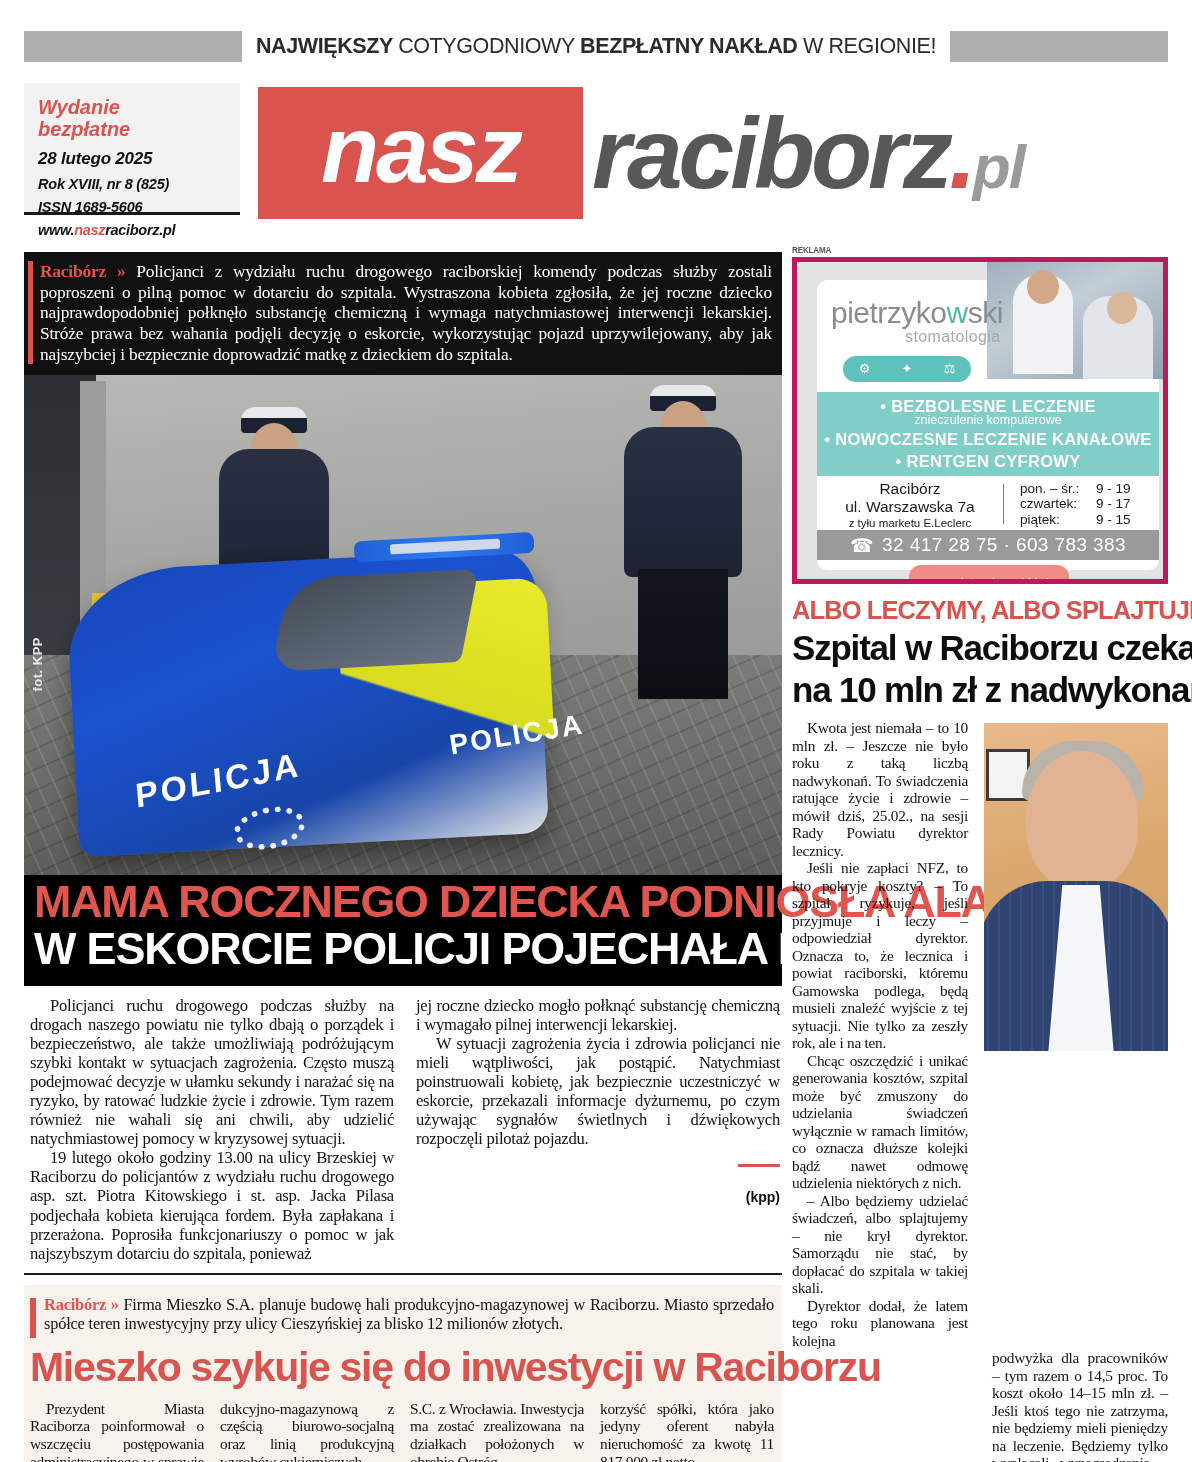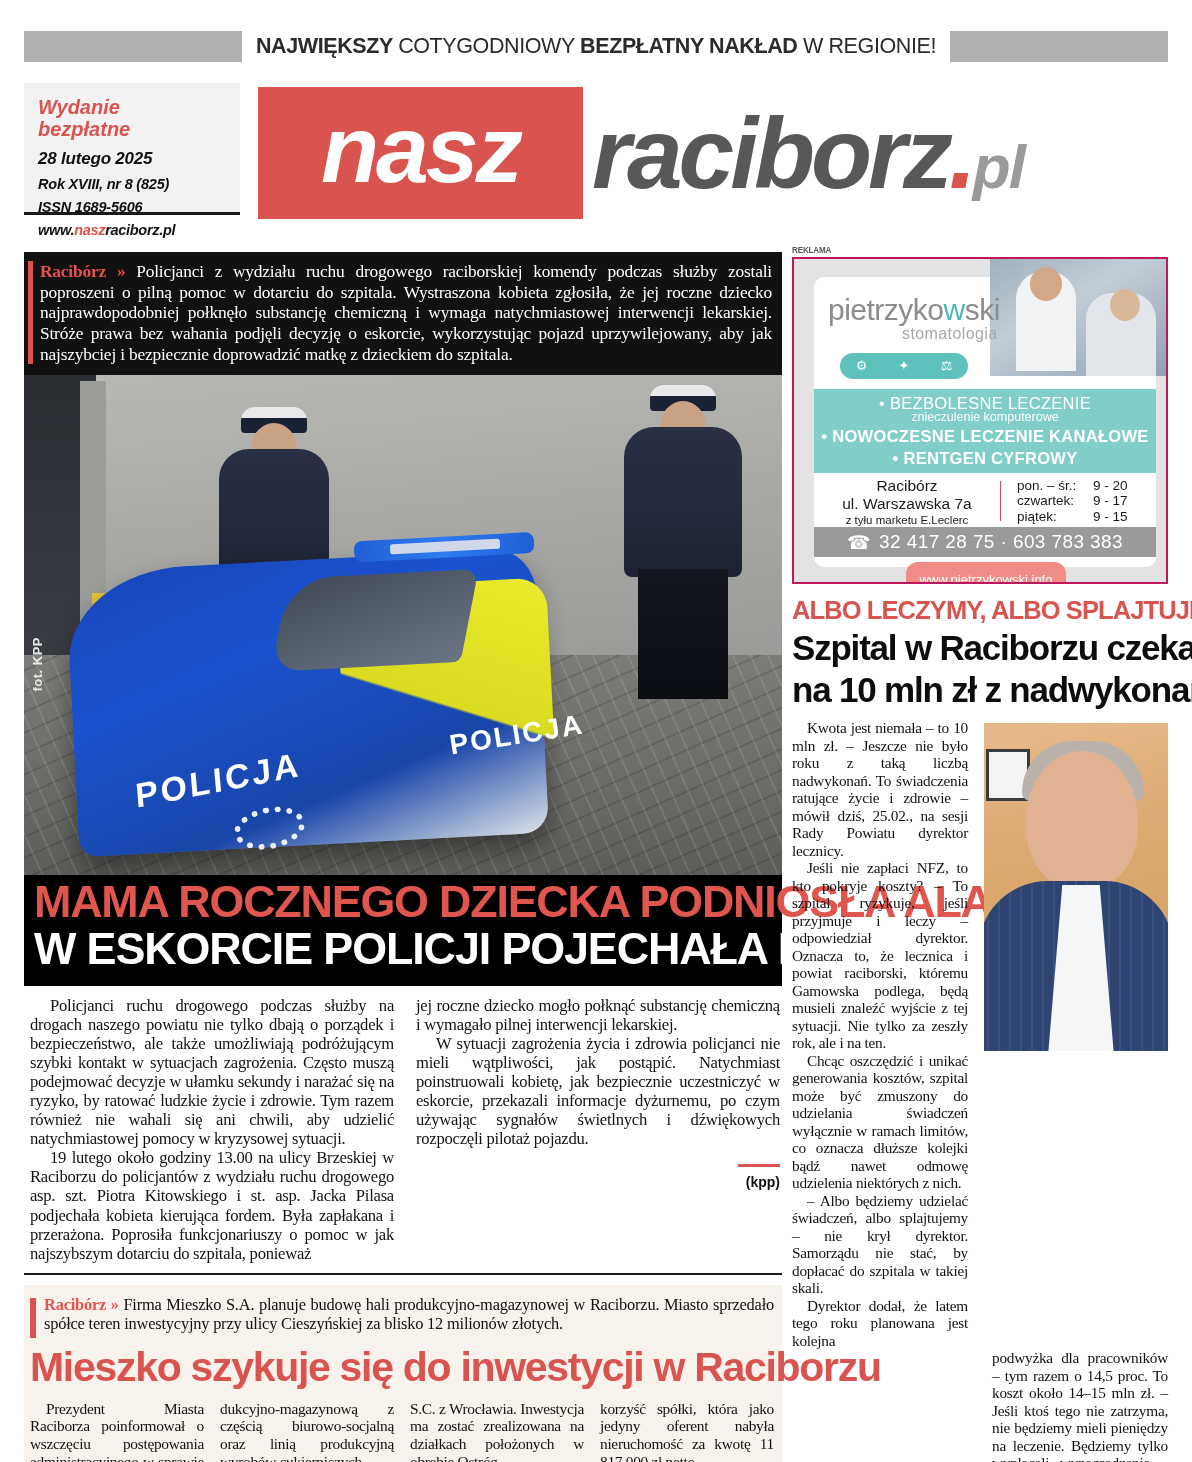--- a/index.html
+++ b/index.html
@@ -216,21 +216,21 @@
   .body2 p {
     font-size: 16.6px; line-height: 19.1px;
     text-align: justify; text-indent: 20px;
     color: #111; letter-spacing: -0.25px;
     hyphens: auto;
   }
   .sig-wrap { text-align: right; margin-top: 5px; }
   .sig-rule { display: inline-block; width: 42px; height: 3px; background: #d9534f; }
   .sig-name {
     font-family: "Liberation Sans", sans-serif; font-weight: bold;
-    font-size: 14px; color: #111; margin-top: 3px;
+    font-size: 14px; color: #111; margin-top: 18px;
   }
 
   
   .mieszko { margin-top: 10px; background: #f7f2ec; padding: 10px 8px 10px 6px; }
   .mz-lead { position: relative; padding-left: 14px; }
   .mz-lead::before {
     content: ""; position: absolute; left: 0; top: 3px;
     width: 6px; height: 40px; background: #d9534f;
   }
   .mz-lead-text {
@@ -255,21 +255,21 @@
   .reklama-lbl {
     font-family: "Liberation Sans", sans-serif; font-weight: bold;
     font-size: 9.5px; color: #555; letter-spacing: -0.2px;
     transform: scaleX(0.85); transform-origin: left;
     margin-bottom: 2px;
   }
 
   
   .ad-dental {
     width: 376px; height: 327px;
-    background: #e3e3e3; border: 2px solid #be185d;
+    background: #e3e3e3; border: 5px solid #be185d;
     position: relative; overflow: hidden;
   }
   .ad-white-panel {
     position: absolute; left: 20px; top: 18px; width: 342px; height: 290px;
     background: #fff; border-radius: 10px;
   }
   .ad-photo {
     position: absolute; right: 0; top: 0; width: 176px; height: 117px;
     background: linear-gradient(150deg,#9fb0bd 0%,#c3cdd6 40%,#8fa2b2 100%);
     overflow: hidden;
@@ -307,21 +307,21 @@
     display: flex; align-items: center; justify-content: space-around;
     color: #fff; font-size: 13px;
   }
   .ad-teal-band {
     position: absolute; left: 20px; top: 130px; width: 342px; height: 84px;
     background: #81cdc8;
     display: flex; flex-direction: column;
     align-items: center; justify-content: center;
     font-family: "Liberation Sans", sans-serif; color: #fff;
   }
-  .ad-b1 { font-weight: normal; font-size: 16.5px; letter-spacing: 0.3px; }
+  .ad-b1 { font-weight: bold; font-size: 16.5px; letter-spacing: 0.3px; }
   .ad-b1s { font-size: 12.5px; margin-top: -3px; }
   .ad-b2 { font-weight: bold; font-size: 16.5px; margin-top: 3px; letter-spacing: 0.3px; }
   .ad-b3 { font-weight: bold; font-size: 16.5px; margin-top: 3px; letter-spacing: 0.3px; }
   .ad-info {
     position: absolute; left: 20px; top: 216px; width: 342px; height: 52px;
     display: flex; align-items: center;
     font-family: "Liberation Sans", sans-serif; color: #1a1a1a;
   }
   .ad-addr { width: 186px; text-align: center; }
   .ad-addr-1 { font-size: 15.5px; }
@@ -541,21 +541,21 @@
     <div class="ad-info">
       <div class="ad-addr">
         <div class="ad-addr-1">Racibórz</div>
         <div class="ad-addr-2">ul. Warszawska 7a</div>
         <div class="ad-addr-3">z tyłu marketu E.Leclerc</div>
       </div>
       <div class="ad-div"></div>
       <div class="ad-hours">
         <div class="ad-hrow">
             <span>pon. – śr.:</span>
-            <span>9 - 20</span>
+            <span>9 - 19</span>
           </div>
         <div class="ad-hrow">
             <span>czwartek:</span>
             <span>9 - 17</span>
           </div>
         <div class="ad-hrow">
             <span>piątek:</span>
             <span>9 - 15</span>
           </div>
       </div>

